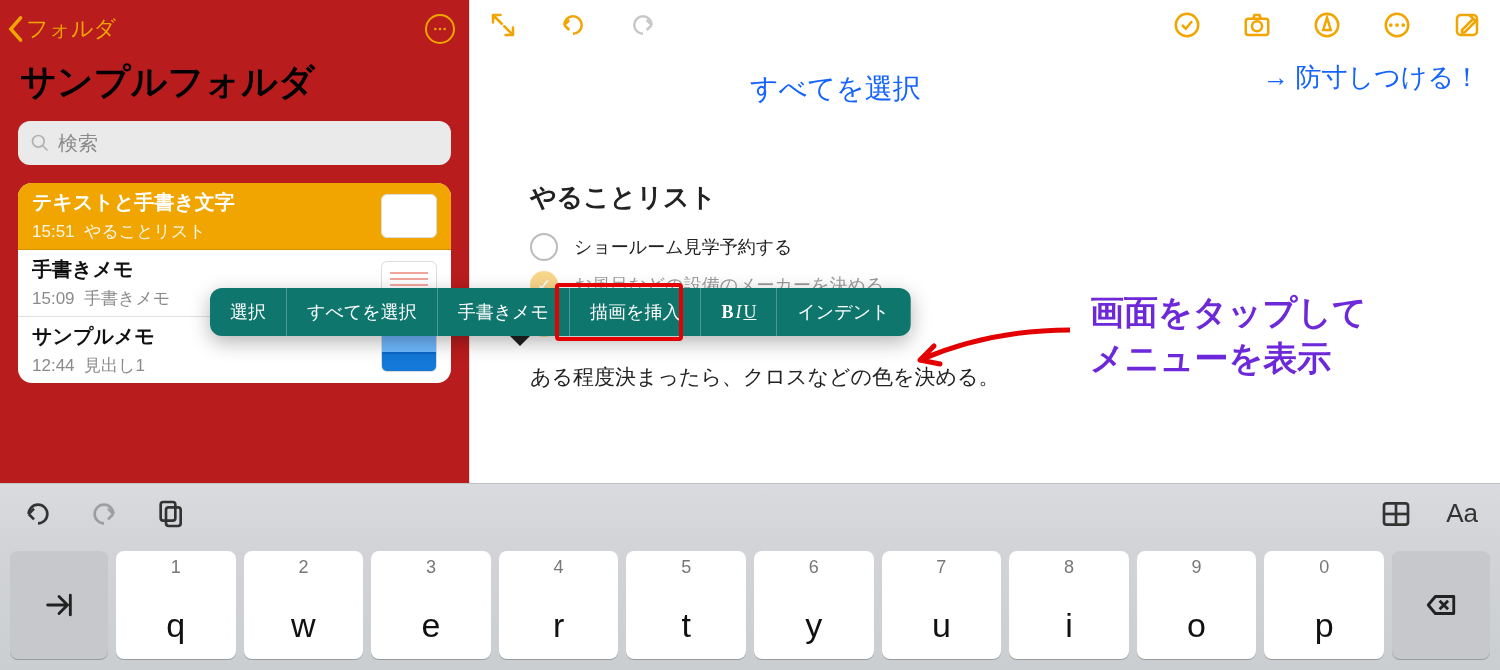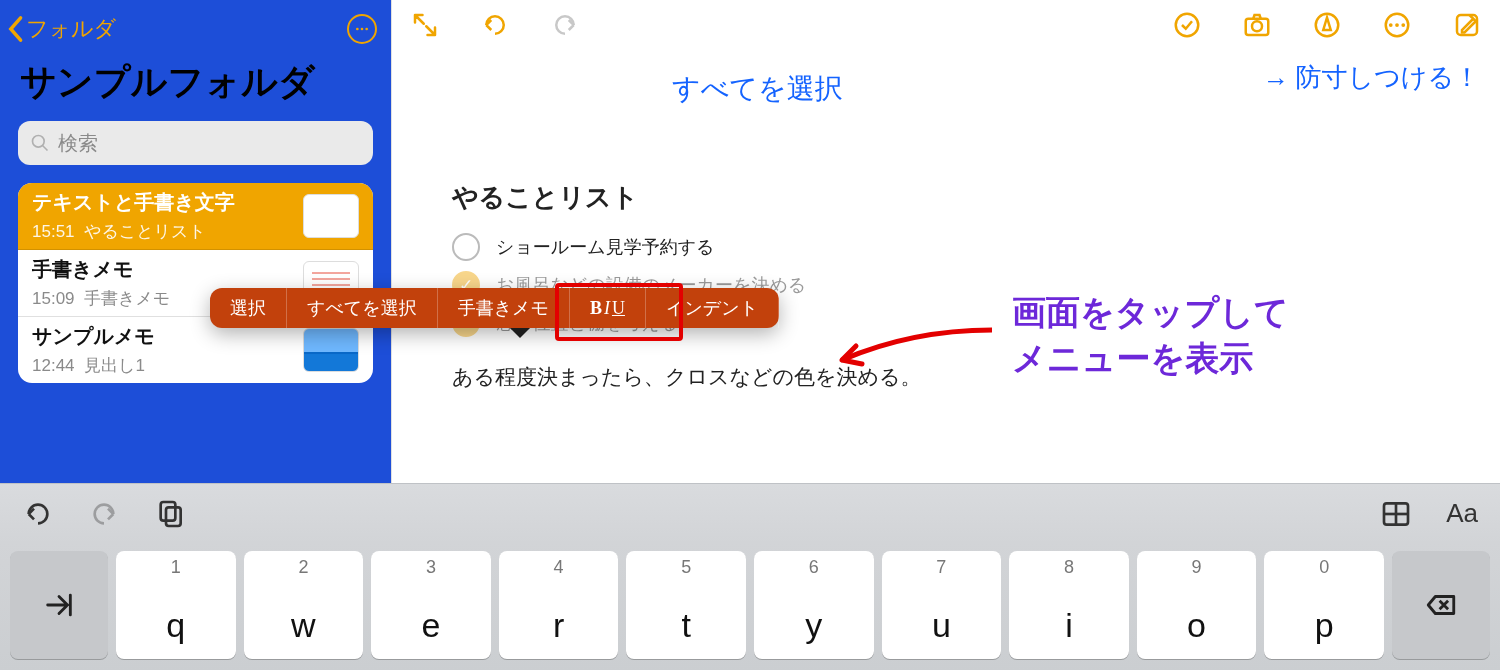--- a/index.html
+++ b/index.html
@@ -1,19 +1,19 @@
 <!DOCTYPE html>
 <html><head>
 <meta charset="utf-8">
 <style>
   * { box-sizing: border-box; margin: 0; padding: 0; }
   html, body { width: 1500px; height: 670px; font-family: -apple-system, "Helvetica Neue", Arial, sans-serif; overflow: hidden; background: #fff; }
   .app { display: flex; height: 483px; }
   
-  .sidebar { width: 392px; background: #1d4ed8; border-right: 1px solid #e0e0e0; padding: 8px 0 0 0; display: flex; flex-direction: column; }
+  .sidebar { width: 470px; background: #b91c1c; border-right: 1px solid #e0e0e0; padding: 8px 0 0 0; display: flex; flex-direction: column; }
   .sb-top { display: flex; align-items: center; justify-content: space-between; padding: 6px 14px 10px 6px; }
   .back { display: inline-flex; align-items: center; color: #f0a500; font-size: 22px; gap: 2px; }
   .back svg { width: 18px; height: 28px; }
   .more-circ { width: 30px; height: 30px; border: 2px solid #f0a500; border-radius: 50%; display: inline-flex; align-items: center; justify-content: center; color: #f0a500; }
   .title { font-size: 36px; font-weight: 700; padding: 4px 20px 14px 20px; }
   .search { margin: 0 18px 18px 18px; background: #eaeaea; border-radius: 12px; height: 44px; display: flex; align-items: center; padding: 0 12px; color: #8a8a8a; font-size: 20px; gap: 8px; }
   .search svg { width: 20px; height: 20px; opacity: .6; }
   .notes { padding: 0 18px; }
   .card { background: #fff; border-radius: 14px; overflow: hidden; }
   .item { display: flex; align-items: center; padding: 6px 14px; gap: 12px; border-bottom: 1px solid rgba(0,0,0,.12); }
@@ -39,21 +39,21 @@
   .hand { position: absolute; font-family: "Comic Sans MS", cursive; }
   .hand.blue { color: #1463ff; }
   .content { padding: 140px 60px 20px 60px; font-size: 22px; color: #222; }
   .htitle { font-size: 26px; font-weight: 700; margin-bottom: 18px; }
   .check { display: flex; align-items: center; gap: 16px; margin-bottom: 10px; font-size: 18px; }
   .cir { width: 28px; height: 28px; border: 2px solid #bbb; border-radius: 50%; flex-shrink: 0; }
   .cir.done { background: #f0a500; border-color: #f0a500; position: relative; }
   .cir.done::after { content: "✓"; color: #fff; position: absolute; inset: 0; display: flex; align-items: center; justify-content: center; font-size: 17px; }
   .para { margin-top: 26px; font-size: 21px; }
   
-  .ctx { position: absolute; top: 288px; left: 210px; background: #c2410c; border-radius: 12px; display: flex; align-items: stretch; height: 40px; box-shadow: 0 6px 20px rgba(0,0,0,.3); }
+  .ctx { position: absolute; top: 288px; left: 210px; background: #0f766e; border-radius: 12px; display: flex; align-items: stretch; height: 48px; box-shadow: 0 6px 20px rgba(0,0,0,.3); }
   .ctx .mi { color: #fff; font-size: 18px; padding: 0 20px; display: flex; align-items: center; border-right: 1px solid rgba(255,255,255,.25); white-space: nowrap; }
   .ctx .mi:last-child { border-right: none; }
   .ctx .biu { font-family: Georgia, serif; gap:2px; }
   .ctx .biu .b { font-weight: bold; }
   .ctx .biu .i { font-style: italic; }
   .ctx .biu .u { text-decoration: underline; }
   .ctx .tail { position: absolute; left: 300px; bottom: -10px; width: 0; height: 0; border-left: 10px solid transparent; border-right: 10px solid transparent; border-top: 10px solid #1c1c1c; }
   .redbox { position: absolute; border: 4px solid #e30000; border-radius: 4px; }
   .ann { position: absolute; color: #6d28d9; font-size: 34px; font-weight: 700; line-height: 1.35; text-align: left; }
   
@@ -212,20 +212,21 @@
       <path d="M170 10 Q 90 10 20 40" fill="none" stroke="#e30000" stroke-width="5"></path>
       <path d="M20 40 L34 26 M20 40 L40 44" fill="none" stroke="#e30000" stroke-width="5" stroke-linecap="round"></path>
     </svg>
   </div>
 </div>
 
 <div class="ctx">
   <span class="mi">選択</span>
   <span class="mi">すべてを選択</span>
   <span class="mi">手書きメモ</span>
+  <span class="mi">描画を挿入</span>
   <span class="mi biu">
       <span class="b">B</span>
       <span class="i">I</span>
       <span class="u">U</span>
     </span>
   <span class="mi">インデント</span>
   <span class="tail"></span>
 </div>
 <div class="redbox" style="top:283px; left:555px; width:128px; height:58px;"></div>
 

